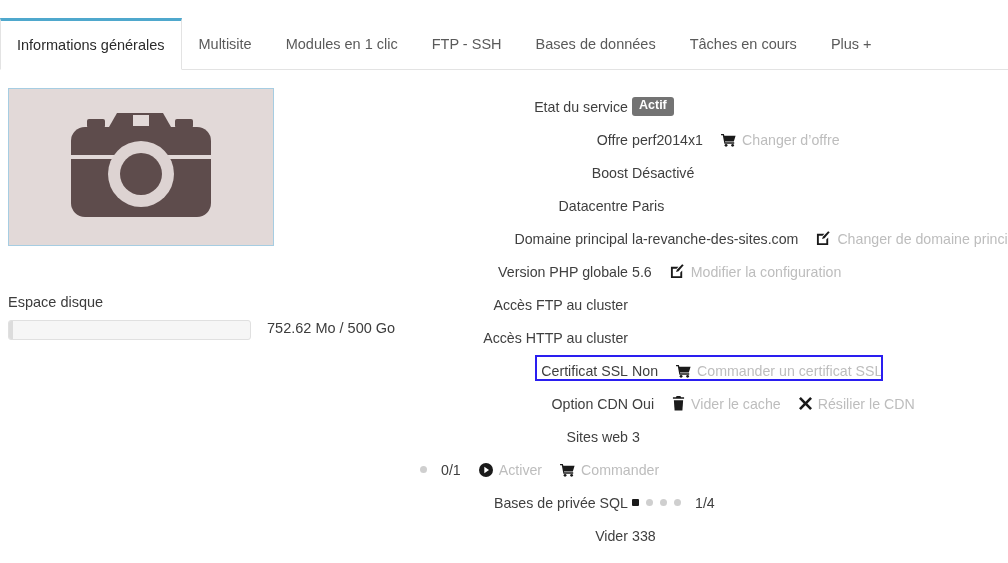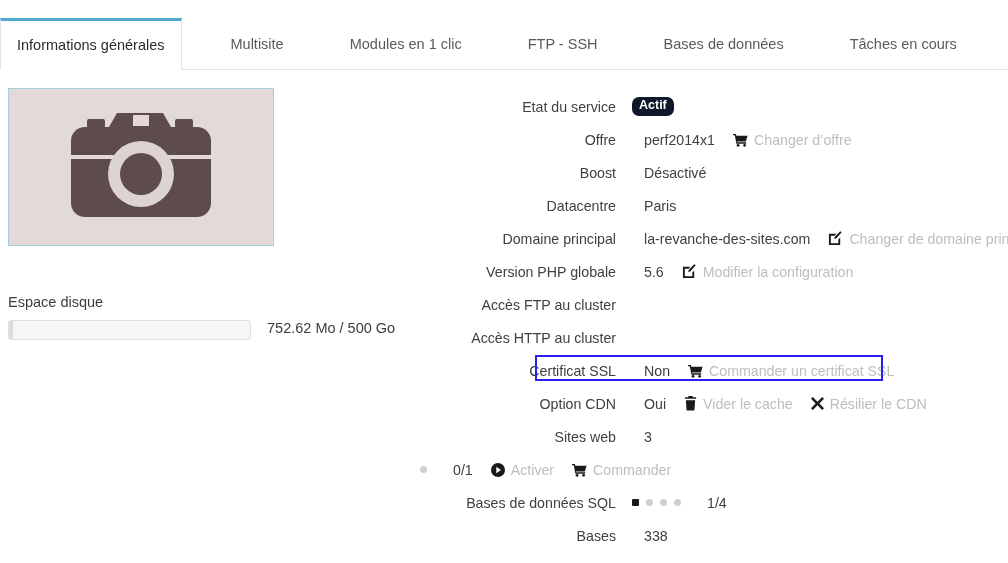--- a/index.html
+++ b/index.html
@@ -9,21 +9,21 @@
     background: #ffffff;
     font-family: "Liberation Sans", sans-serif;
     -webkit-font-smoothing: antialiased;
   }
   #app { position: relative; width: 1008px; height: 563px; overflow: hidden; background:#fff; }
 
   
   .tabbar {
     position: absolute; left: 0; top: 18px; width: 1008px; height: 52px;
     border-bottom: 1px solid #e3e3e3;
-    display: flex; align-items: stretch; gap: 32px;
+    display: flex; align-items: stretch;
   }
   .tab {
     display: flex; align-items: center;
     padding: 0 17px;
     font-size: 14.5px;
     color: #5a5a5a;
     white-space: nowrap;
     background: transparent;
     border: 0;
     cursor: pointer;
@@ -71,21 +71,21 @@
   .details { position: absolute; left: 420px; top: 94px; width: 588px; }
   .drow {
     display: flex; align-items: center;
     height: 25px;
     margin-bottom: 8px;
     position: relative;
   }
   .drow .dlabel {
     width: 212px;
     text-align: right;
-    padding-right: 16px;
+    padding-right: 4px;
     font-size: 14.2px;
     color: #3f3f3f;
     white-space: nowrap;
     flex: none;
   }
   .drow .dvalue {
     display: flex; align-items: center;
     font-size: 14.2px;
     color: #3f3f3f;
     white-space: nowrap;
@@ -119,21 +119,21 @@
     white-space: nowrap;
   }
   .action .aicon {
     display: inline-flex; align-items: center; justify-content: center;
     color: #1a1a1a;
     margin-right: 6px;
     flex: none;
   }
   .action .alabel { color: #bdbdbd; }
 
-  .vtext { margin-right: 0; margin-left: 12px; }
+  .vtext { margin-right: 0; }
   .vtext + .action { margin-left: 18px; }
 
   .dots { display: inline-flex; align-items: center; margin-right: 7px; }
   .dot { width: 7px; height: 7px; border-radius: 50%; background: #cfcfcf; margin-right: 7px; }
   .dot.filled { background: #1a1a1a; }
   .dot.sq { border-radius: 1px; }
 </style>
 </head>
 <body>
 
@@ -174,21 +174,21 @@
         <div class="progress-fill" id="diskfill" style="width: 1.5%;"></div>
       </div>
       <div class="progress-text">752.62 Mo / 500 Go</div>
     </div>
   </div>
 
   <div class="details" id="details">
       <div class="drow">
         <div class="dlabel">Etat du service</div>
         <div class="dvalue">
-          <span class="badge-actif" style="background: #0f172a; border-radius: 7px;">Actif</span>
+          <span class="badge-actif" style="background: #737373;">Actif</span>
         </div>
       </div>
       <div class="drow">
         <div class="dlabel">Offre</div>
         <div class="dvalue">
           <span class="vtext">perf2014x1</span>
           <a class="action">
             <span class="aicon">
               <svg width="15" height="14" viewBox="0 0 16 15">
                 <path fill="currentColor" d="M0 1h3l.6 2H15.6l-1.9 6H4.2l.3 1h9.6v1.4H3.6L1.9 2.4H0z"></path>
@@ -317,33 +317,33 @@
                 <path fill="currentColor" d="M0 1h3l.6 2H15.6l-1.9 6H4.2l.3 1h9.6v1.4H3.6L1.9 2.4H0z"></path>
                 <circle cx="5.4" cy="13.2" r="1.5" fill="currentColor"></circle>
                 <circle cx="12.4" cy="13.2" r="1.5" fill="currentColor"></circle>
               </svg>
             </span>
             <span class="alabel">Commander</span>
           </a>
         </div>
       </div>
       <div class="drow">
-        <div class="dlabel">Bases de données SQL</div>
+        <div class="dlabel">Bases de privée SQL</div>
         <div class="dvalue">
           <span class="dots">
             <span class="dot filled sq"></span>
             <span class="dot"></span>
             <span class="dot"></span>
             <span class="dot"></span>
           </span>
           <span class="vtext">1/4</span>
         </div>
       </div>
       <div class="drow">
-        <div class="dlabel">Bases</div>
+        <div class="dlabel">Vider</div>
         <div class="dvalue">
           <span class="vtext">338</span>
         </div>
       </div>
       <div class="drow">
         <div class="dlabel">Statistiques des visites</div>
         <div class="dvalue"></div>
       </div>
     </div>
 

